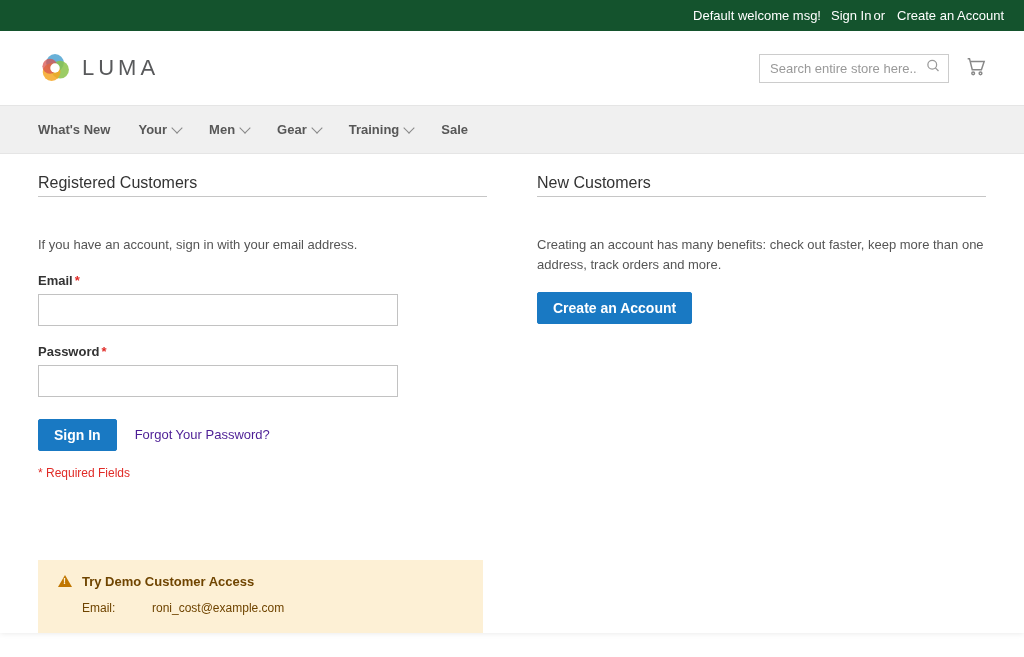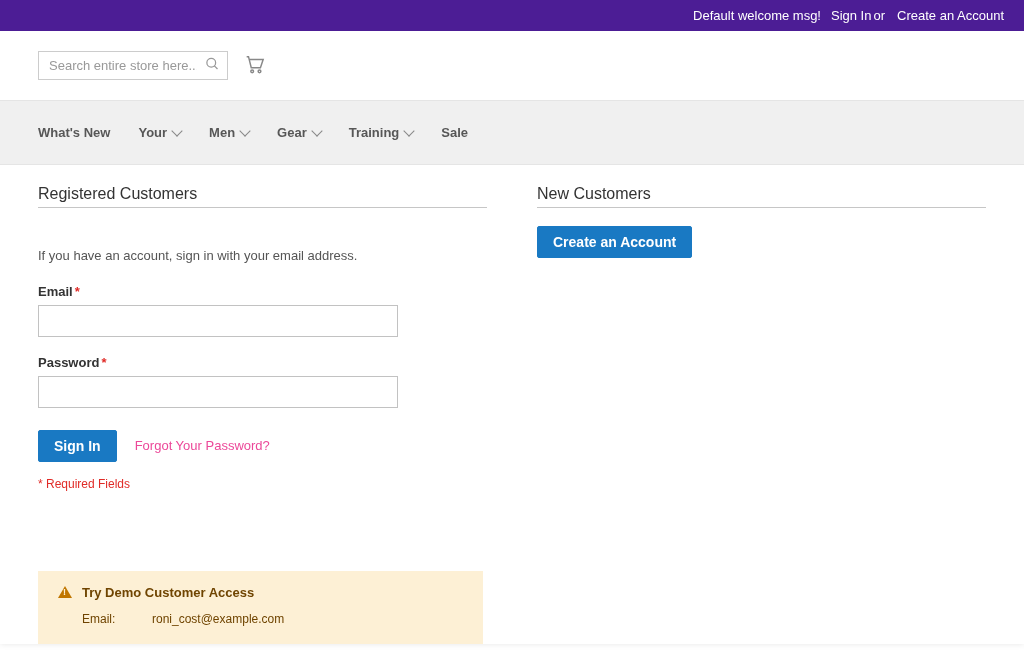--- a/index.html
+++ b/index.html
@@ -1,36 +1,36 @@
 <!DOCTYPE html>
 <html><head>
   <meta charset="utf-8">
   <style>
     * { margin: 0; padding: 0; box-sizing: border-box; }
     body { font-family: 'Helvetica Neue', Helvetica, Arial, sans-serif; background: #fff; color: #333; }
     .page-container { width: 1024px; margin: 0 auto; background: #fff; box-shadow: 0 0 6px rgba(0,0,0,0.1); }
     
     
-    .panel-header { background: #4c1d95; color: #fff; padding: 8px 20px; display: flex; justify-content: flex-end; align-items: center; font-size: 13px; }
+    .panel-header { background: #14532d; color: #fff; padding: 8px 20px; display: flex; justify-content: flex-end; align-items: center; font-size: 13px; }
     .panel-header span, .panel-header a { color: #fff; margin-left: 10px; text-decoration: none; }
     .panel-header .or { margin: 0 2px; }
     
     
     .main-header { display: flex; align-items: center; justify-content: space-between; padding: 20px 38px 20px 38px; }
     .logo { display: flex; align-items: center; gap: 10px; }
     .logo-text { font-size: 22px; font-weight: 400; letter-spacing: 4px; color: #58595b; }
     .search-cart { display: flex; align-items: center; gap: 15px; }
     .search-box { position: relative; }
     .search-box input { width: 190px; padding: 6px 30px 6px 10px; border: 1px solid #ccc; font-size: 13px; color: #666; }
     .search-box input::placeholder { color: #999; }
     .search-icon { position: absolute; right: 8px; top: 50%; transform: translateY(-50%); color: #999; }
     .cart-icon { color: #888; cursor: pointer; }
     
     
-    .nav-bar { background: #f0f0f0; border-top: 1px solid #e5e5e5; border-bottom: 1px solid #e5e5e5; padding: 12px 38px; }
+    .nav-bar { background: #f0f0f0; border-top: 1px solid #e5e5e5; border-bottom: 1px solid #e5e5e5; padding: 4px 38px; }
     .nav-list { display: flex; list-style: none; }
     .nav-list li { padding: 12px 14px 12px 0; margin-right: 14px; font-size: 13px; font-weight: 600; color: #575757; cursor: pointer; display: flex; align-items: center; gap: 4px; }
     .nav-list li:first-child { padding-left: 0; }
     .chevron-down { width: 8px; height: 8px; border-right: 1.5px solid #888; border-bottom: 1.5px solid #888; transform: rotate(45deg); margin-top: -3px; margin-left: 2px; }
     
     
     .page-title-wrapper { padding: 20px 38px 10px; }
     .page-title { font-size: 34px; font-weight: 300; color: #333; }
     
     
@@ -39,21 +39,21 @@
     .block-title { font-size: 16px; font-weight: 400; color: #333; padding-bottom: 4px; border-bottom: 1px solid #c6c6c6; margin-bottom: 18px; }
     .block-note { font-size: 13px; color: #555; margin-bottom: 18px; line-height: 1.5; margin-top: 38px; }
     
     
     .form-group { margin-bottom: 18px; }
     .form-label { display: block; font-size: 13px; font-weight: 600; color: #333; margin-bottom: 6px; }
     .required-star { color: #e02b27; margin-left: 2px; }
     .form-control { width: 360px; padding: 7px 9px; border: 1px solid #c2c2c2; font-size: 14px; background: #fff; }
     .form-actions { display: flex; align-items: center; gap: 18px; margin-top: 22px; }
     .btn-primary { background: #1979c3; color: #fff; border: 1px solid #1979c3; padding: 7px 15px; font-size: 14px; font-weight: 600; cursor: pointer; border-radius: 2px; }
-    .link-secondary { color: #ec4899; font-size: 13px; text-decoration: none; }
+    .link-secondary { color: #4c1d95; font-size: 13px; text-decoration: none; }
     .required-note { color: #e02b27; font-size: 12px; margin-top: 15px; }
     
     
     .demo-box { background: #fdf0d5; padding: 14px 20px; margin: 40px 38px 20px; width: 445px; }
     .demo-title { display: flex; align-items: center; gap: 10px; font-size: 13px; font-weight: 700; color: #6f4400; margin-bottom: 12px; }
     .warn-icon { width: 0; height: 0; border-left: 7px solid transparent; border-right: 7px solid transparent; border-bottom: 12px solid #c07600; position: relative; }
     .warn-icon::after { content: '!'; position: absolute; top: 1px; left: -2px; color: #fdf0d5; font-size: 9px; font-weight: bold; }
     .demo-row { display: flex; font-size: 12px; color: #6f4400; padding-left: 24px; margin-bottom: 4px; }
     .demo-row .k { width: 70px; }
   </style>
@@ -63,20 +63,30 @@
 <div class="page-container">
 
   <div class="panel-header">
     <span>Default welcome msg!</span>
     <a href="#">Sign In</a>
     <span class="or">or</span>
     <a href="#">Create an Account</a>
   </div>
 
   <div class="main-header">
+    <div class="logo">
+      <svg width="34" height="34" viewBox="0 0 100 100">
+        <circle cx="50" cy="35" r="26" fill="#4fa3d1" opacity="0.85"></circle>
+        <circle cx="65" cy="55" r="26" fill="#8bc34a" opacity="0.85"></circle>
+        <circle cx="40" cy="62" r="26" fill="#f5a623" opacity="0.85"></circle>
+        <circle cx="35" cy="45" r="22" fill="#d9534f" opacity="0.75"></circle>
+        <circle cx="50" cy="50" r="14" fill="#fff"></circle>
+      </svg>
+      <span class="logo-text">LUMA</span>
+    </div>
     <div class="search-cart">
       <div class="search-box">
         <input type="text" placeholder="Search entire store here..." style="">
         <span class="search-icon">
           <svg width="15" height="15" viewBox="0 0 24 24" fill="none" stroke="currentColor" stroke-width="2">
               <circle cx="10" cy="10" r="7"></circle>
               <line x1="20" y1="20" x2="15" y2="15"></line>
             </svg>
         </span>
       </div>
@@ -139,20 +149,21 @@
         <div class="form-actions">
           <button type="button" class="btn-primary">Sign In</button>
           <a href="#" class="link-secondary">Forgot Your Password?</a>
         </div>
         <div class="required-note">* Required Fields</div>
       </form>
     </div>
 
     <div class="col-right">
       <div class="block-title">New Customers</div>
+      <div class="block-note">Creating an account has many benefits: check out faster, keep more than one address, track orders and more.</div>
       <button class="btn-primary">Create an Account</button>
     </div>
   </div>
 
   <div class="demo-box">
     <div class="demo-title">
       <span class="warn-icon"></span>
       <span>Try Demo Customer Access</span>
     </div>
     <div class="demo-row">

